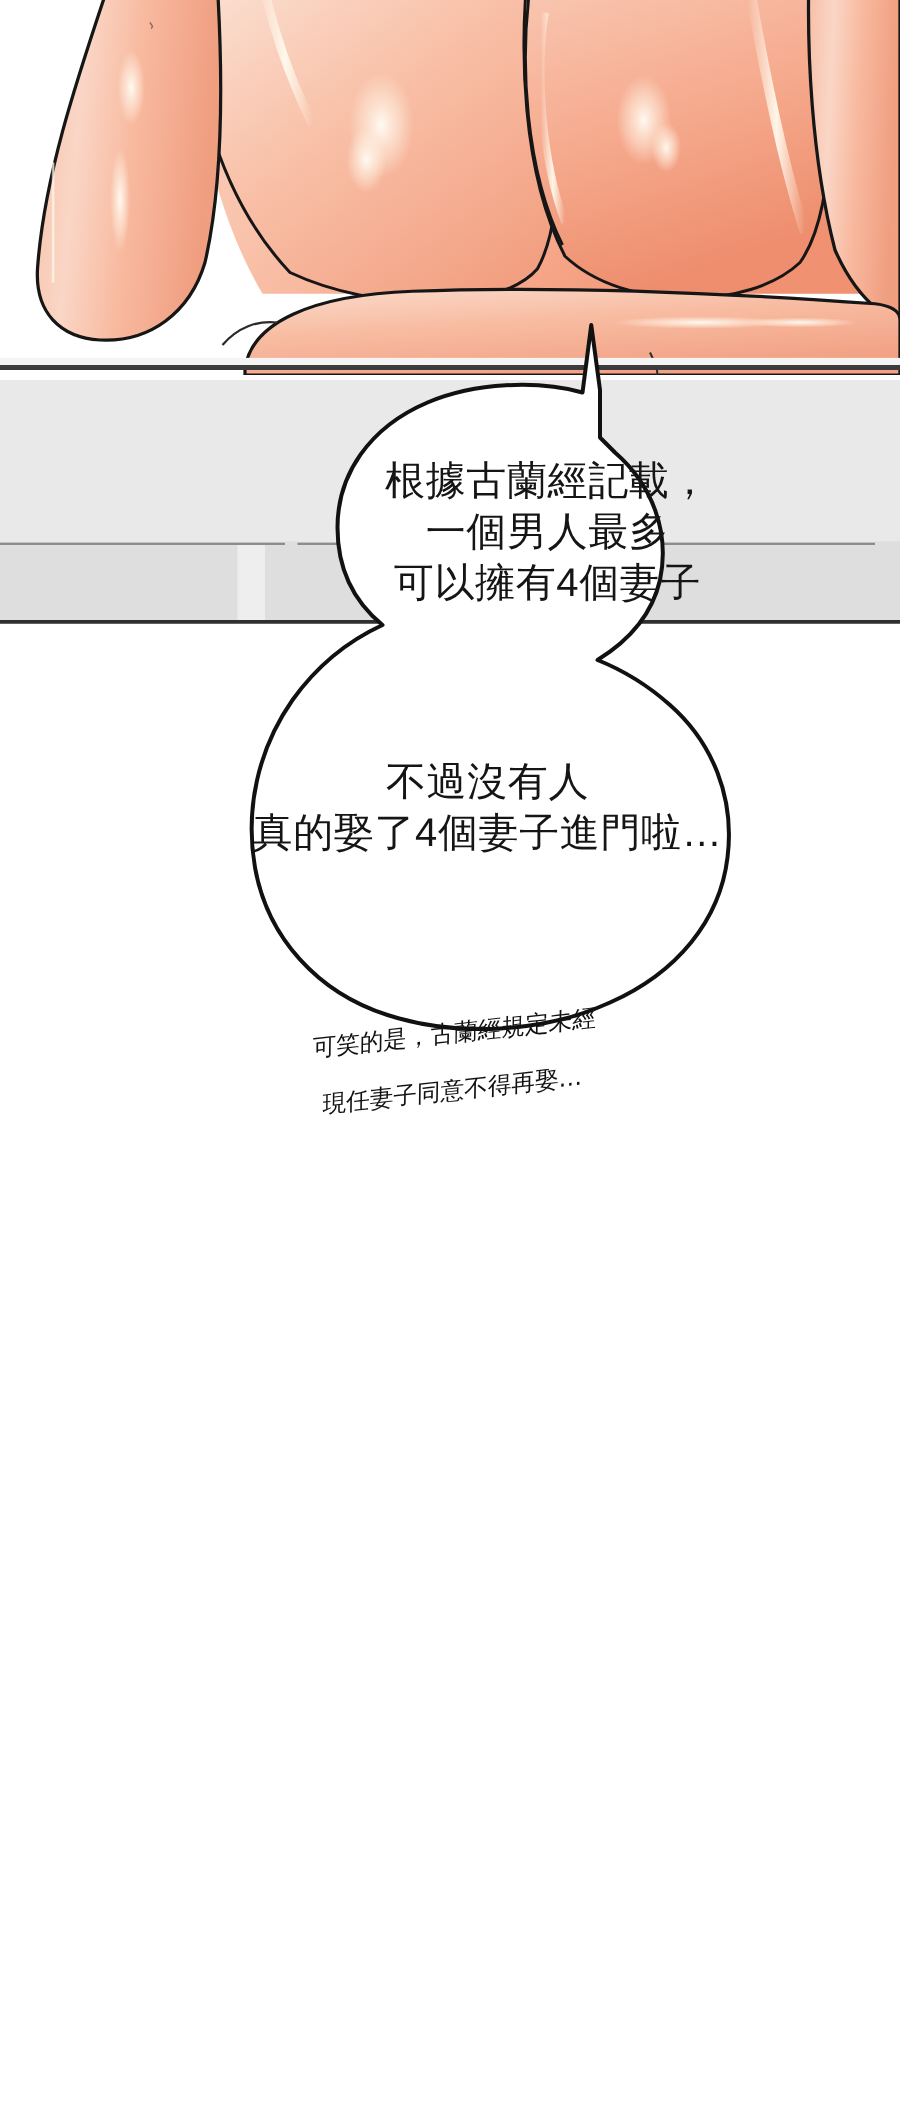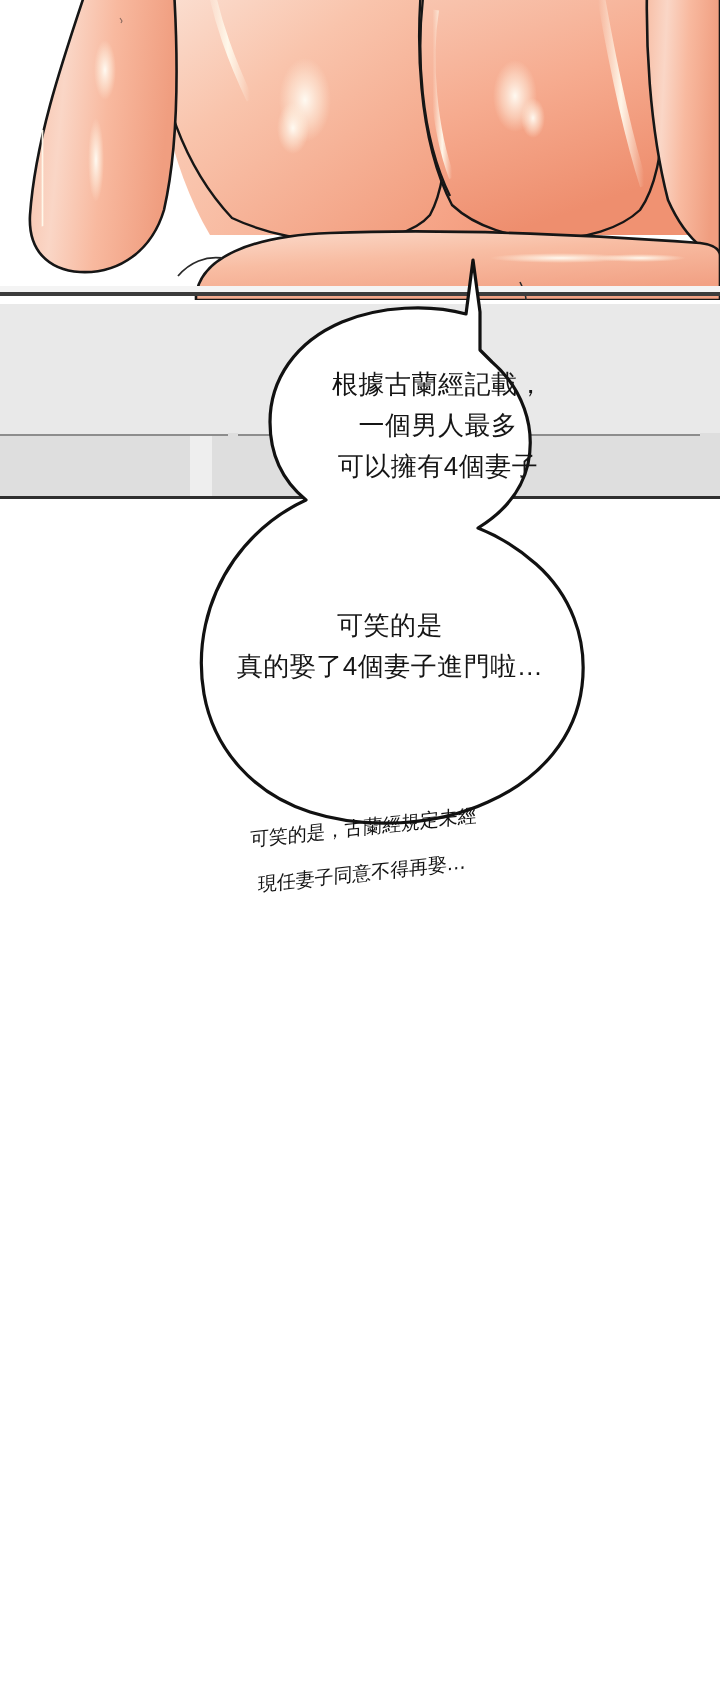--- a/index.html
+++ b/index.html
@@ -45,21 +45,21 @@
     pointer-events:none;
   }
   #balloon svg{display:block;width:520px;height:580px;overflow:visible;}
 
   
   .bubble-text{
     position:absolute;
     text-align:center;
     color:#151515;
     font-family:"Liberation Sans","DejaVu Sans",sans-serif;
-    font-size:26px;
+    font-size:32px;
     line-height:41px;
     letter-spacing:0.5px;
     white-space:pre-line;
     z-index:5;
   }
   #bubble-text-top{
     left:268px; top:364px;
     width:340px;
   }
   #bubble-text-bottom{
@@ -234,21 +234,21 @@
         C 406,176 392,138 362,112
         C 358,108 354,104 350,100
         Z" fill="#ffffff" stroke="#111111" stroke-width="3.2" stroke-linejoin="round"></path>
     </svg>
   </div>
 
   <div class="bubble-text" id="bubble-text-top">根據古蘭經記載，
 一個男人最多
 可以擁有4個妻子</div>
 
-  <div class="bubble-text" id="bubble-text-bottom">可笑的是
+  <div class="bubble-text" id="bubble-text-bottom">不過沒有人
 真的娶了4個妻子進門啦…</div>
 
   <div id="handwritten">
     <div class="hw-line" id="hw-line-1">可笑的是，古蘭經規定未經</div>
     <div class="hw-line" id="hw-line-2">現任妻子同意不得再娶…</div>
   </div>
 
   <div id="lower-blank"></div>
 
 </div>

